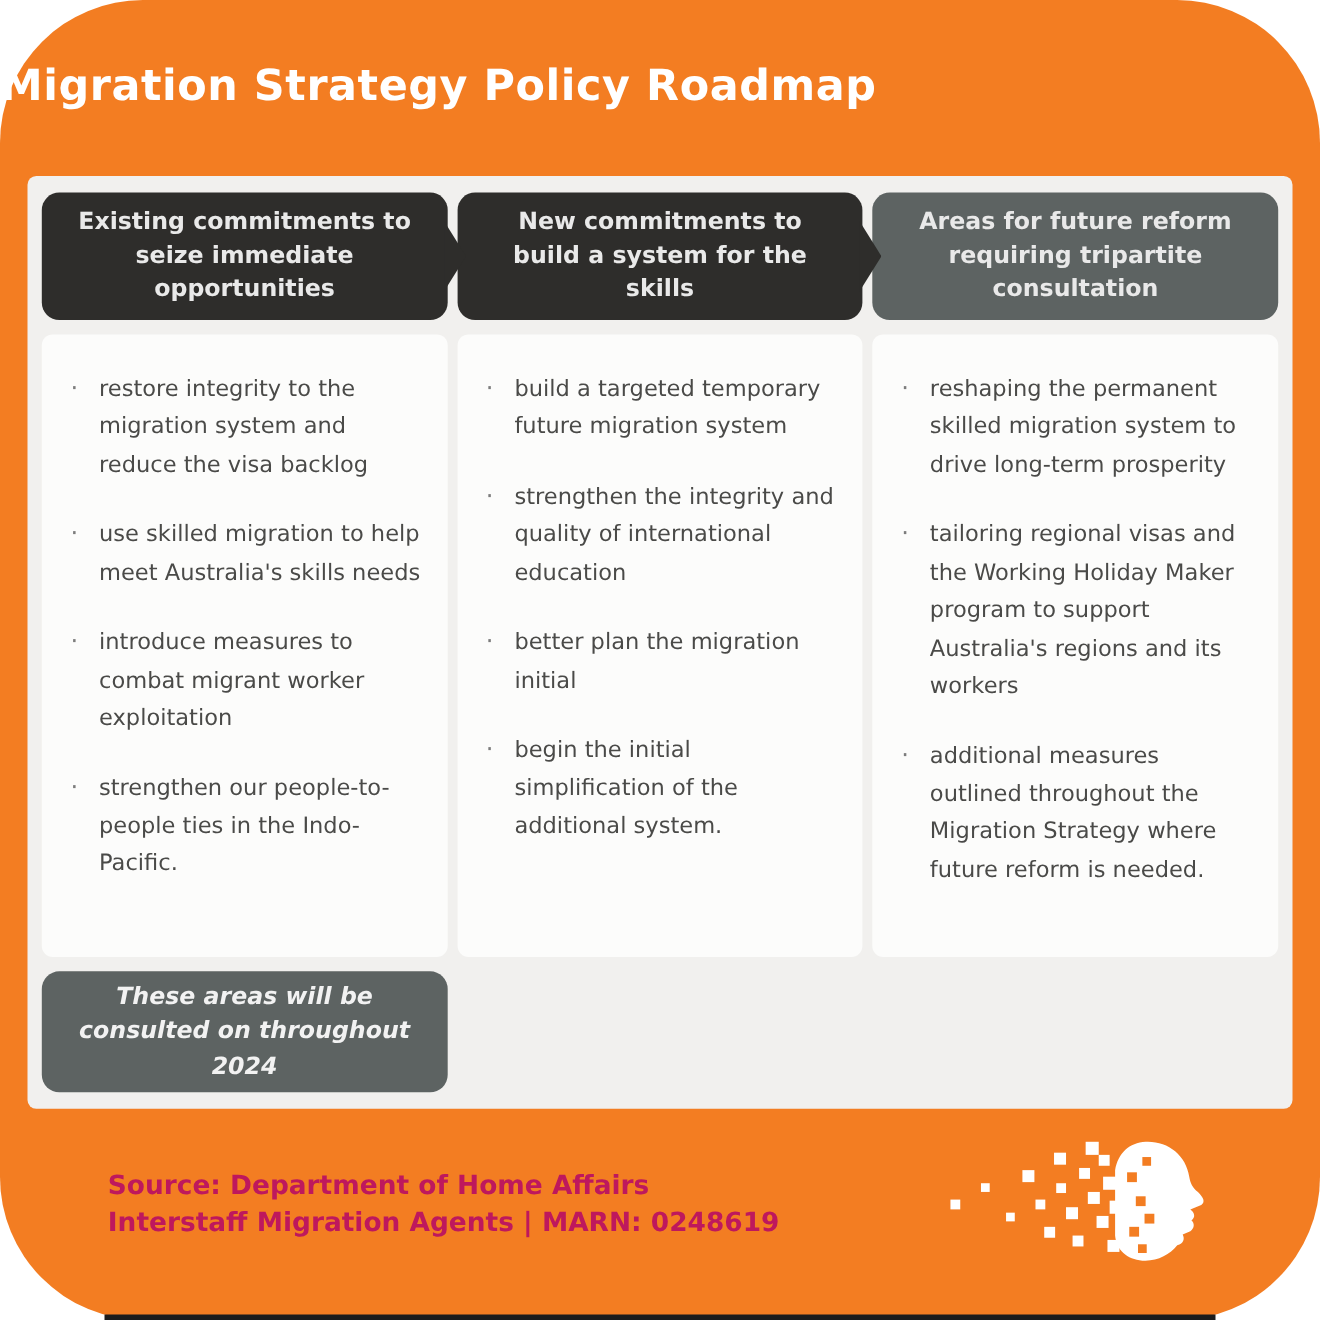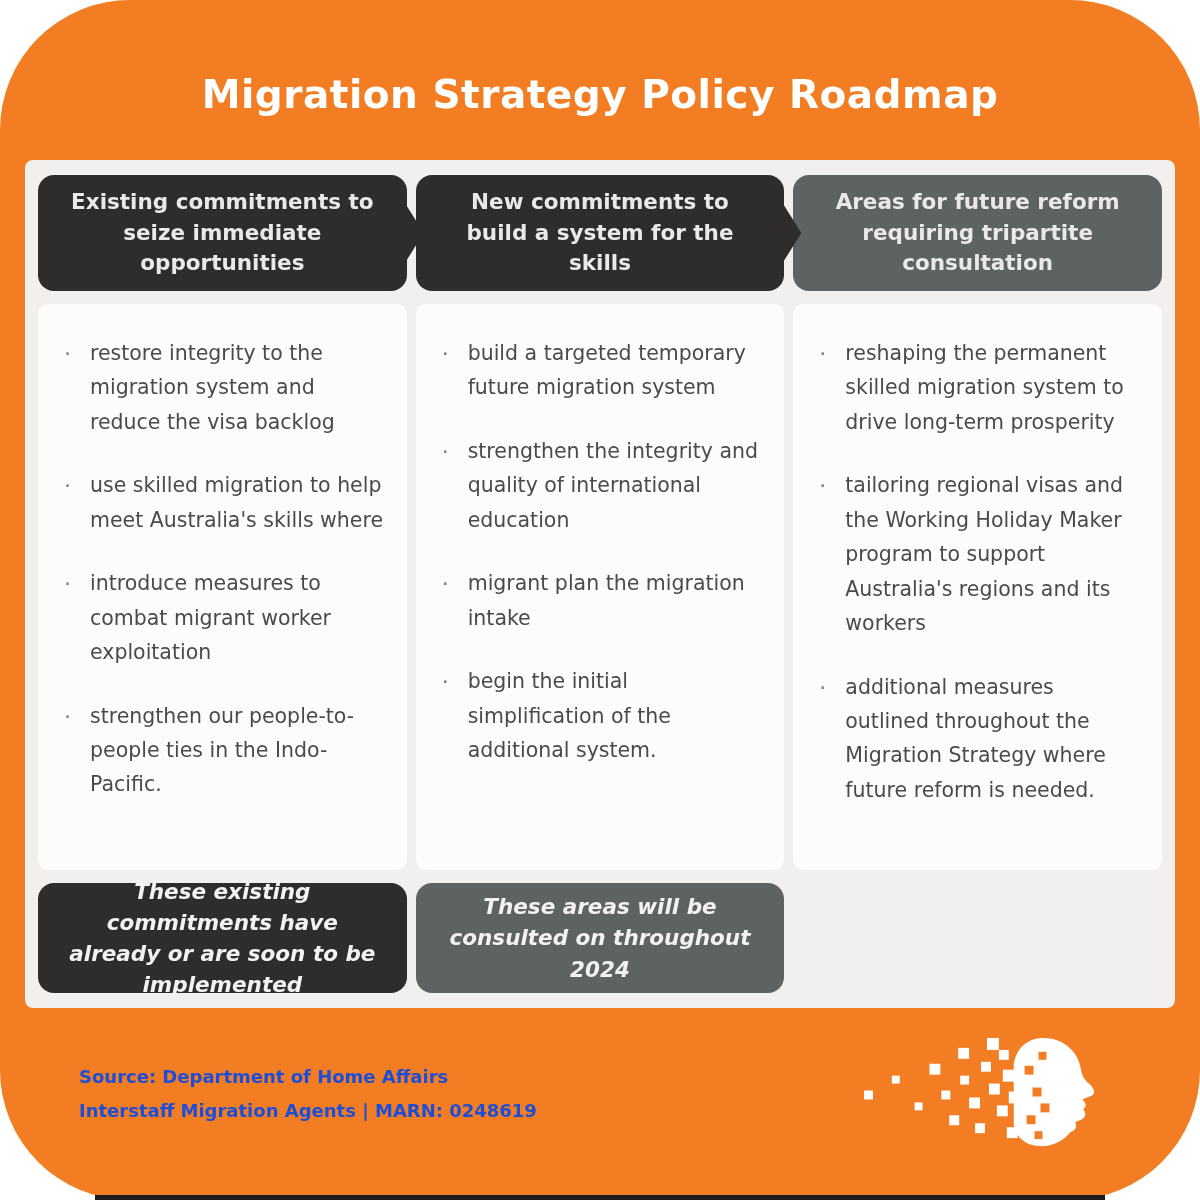--- a/index.html
+++ b/index.html
@@ -14,21 +14,21 @@
   html,body{margin:0;padding:0;background:#ffffff;}
   .stage{
     position:relative;width:1200px;height:1200px;overflow:hidden;
     font-family:"DejaVu Sans","Liberation Sans",sans-serif;
     background:#ffffff;
   }
   .orange-bg{
     position:absolute;inset:0;background:var(--orange);border-radius:130px;
   }
   .title{
-    position:absolute;top:72px;left:0;width:100%;text-align:center;
+    position:absolute;top:56px;left:0;width:100%;text-align:left;
     color:#ffffff;font-size:39px;font-weight:700;letter-spacing:.5px;margin:0;
   }
   .panel{
     position:absolute;left:25px;top:160px;width:1150px;height:848px;
     background:var(--panel);border-radius:8px;box-sizing:border-box;
     display:grid;grid-template-columns:repeat(3,1fr);
     grid-template-rows:116px 1fr 110px;
     column-gap:9px;row-gap:13px;padding:15px 13px;
   }
   .hdr{
@@ -54,22 +54,22 @@
     color:var(--ink);font-size:20.5px;line-height:1.68;
   }
   .bullets li + li{margin-top:29px;}
   .dot{color:#7c7c7c;font-size:22px;line-height:inherit;}
   .fbox{
     border-radius:16px;display:flex;align-items:center;justify-content:center;
     text-align:center;color:#F2F2F2;font-weight:700;font-style:italic;
     font-size:21.5px;line-height:1.45;padding:10px 24px;box-sizing:border-box;
   }
   .source{
-    position:absolute;left:79px;top:1060px;color:#1d4ed8;
-    font-weight:700;font-size:18px;line-height:34px;
+    position:absolute;left:98px;top:1060px;color:#be185d;
+    font-weight:700;font-size:24px;line-height:34px;
   }
   .logo{position:absolute;left:856px;top:1036px;width:252px;height:114px;}
   .bottom-bar{
     position:absolute;left:95px;right:95px;bottom:0;height:5px;background:#1c1c1c;
   }
 </style>
 </head>
 <body>
 
 <div class="stage">
@@ -94,21 +94,21 @@
     <div class="card">
       <ul class="bullets">
 
           <li>
             <span class="dot">·</span>
             <span>restore integrity to the migration system and reduce the visa backlog</span>
           </li>
 
           <li>
             <span class="dot">·</span>
-            <span>use skilled migration to help meet Australia's skills where</span>
+            <span>use skilled migration to help meet Australia's skills needs</span>
           </li>
 
           <li>
             <span class="dot">·</span>
             <span>introduce measures to combat migrant worker exploitation</span>
           </li>
 
           <li>
             <span class="dot">·</span>
             <span>strengthen our people-to-people ties in the Indo-Pacific.</span>
@@ -123,21 +123,21 @@
             <span>build a targeted temporary future migration system</span>
           </li>
 
           <li>
             <span class="dot">·</span>
             <span>strengthen the integrity and quality of international education</span>
           </li>
 
           <li>
             <span class="dot">·</span>
-            <span>migrant plan the migration intake</span>
+            <span>better plan the migration initial</span>
           </li>
 
           <li>
             <span class="dot">·</span>
             <span>begin the initial simplification of the additional system.</span>
           </li>
         </ul>
     </div>
     <div class="card">
       <ul class="bullets">
@@ -152,23 +152,20 @@
             <span>tailoring regional visas and the Working Holiday Maker program to support Australia's regions and its workers</span>
           </li>
 
           <li>
             <span class="dot">·</span>
             <span>additional measures outlined throughout the Migration Strategy where future reform is needed.</span>
           </li>
         </ul>
     </div>
 
-    <div class="fbox charcoal">
-      <span>These existing commitments have already or are soon to be implemented</span>
-    </div>
     <div class="fbox slate">
       <span>These areas will be consulted on throughout 2024</span>
     </div>
 
   </div>
 
   <div class="source">
     <div>Source: Department of Home Affairs</div>
     <div>Interstaff Migration Agents | MARN: 0248619</div>
   </div>

